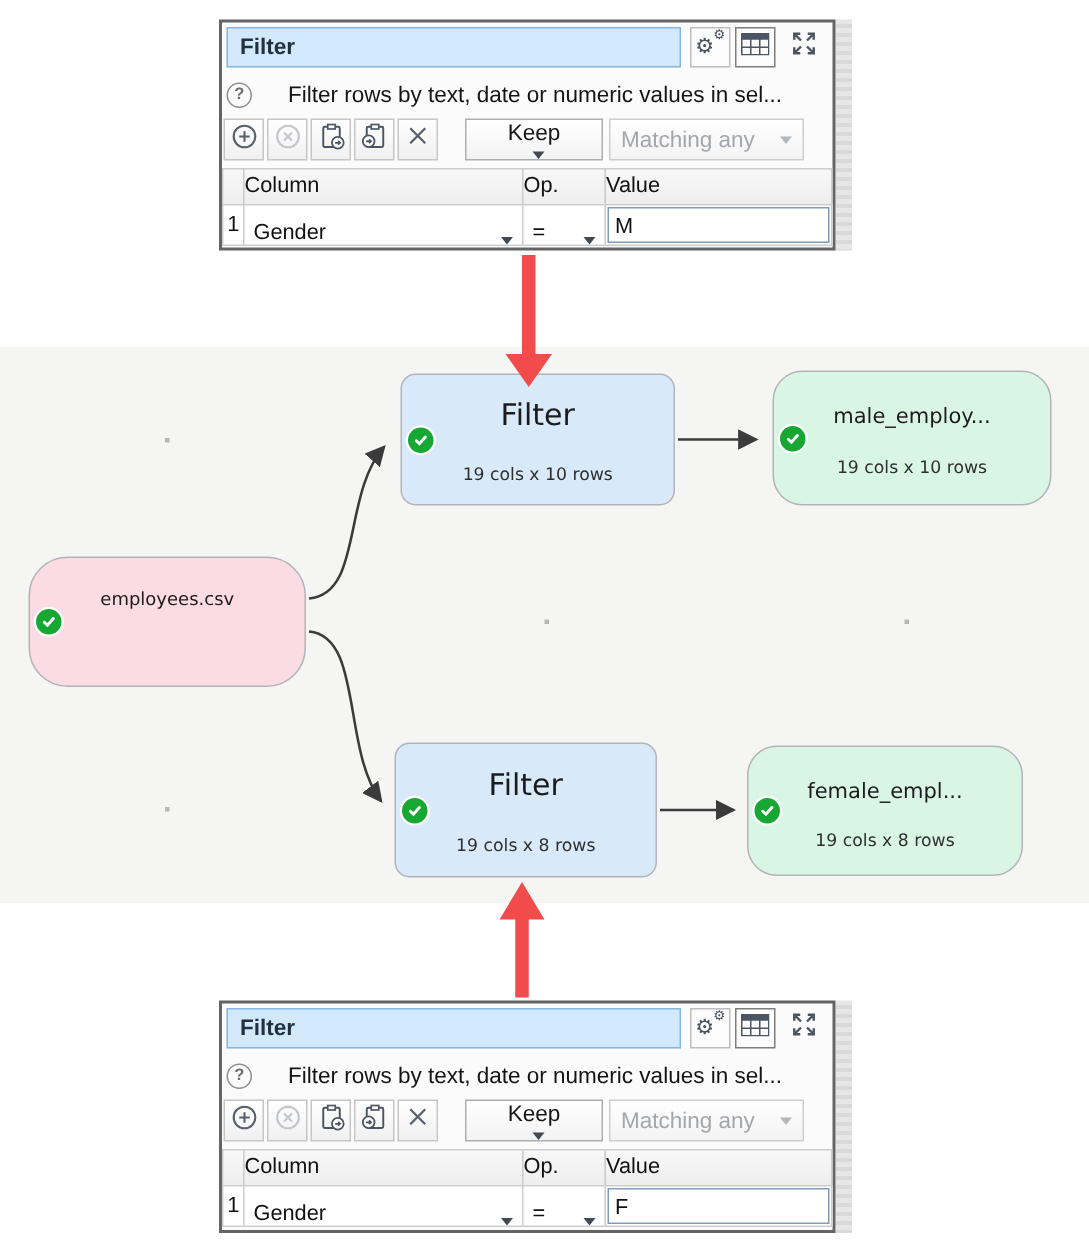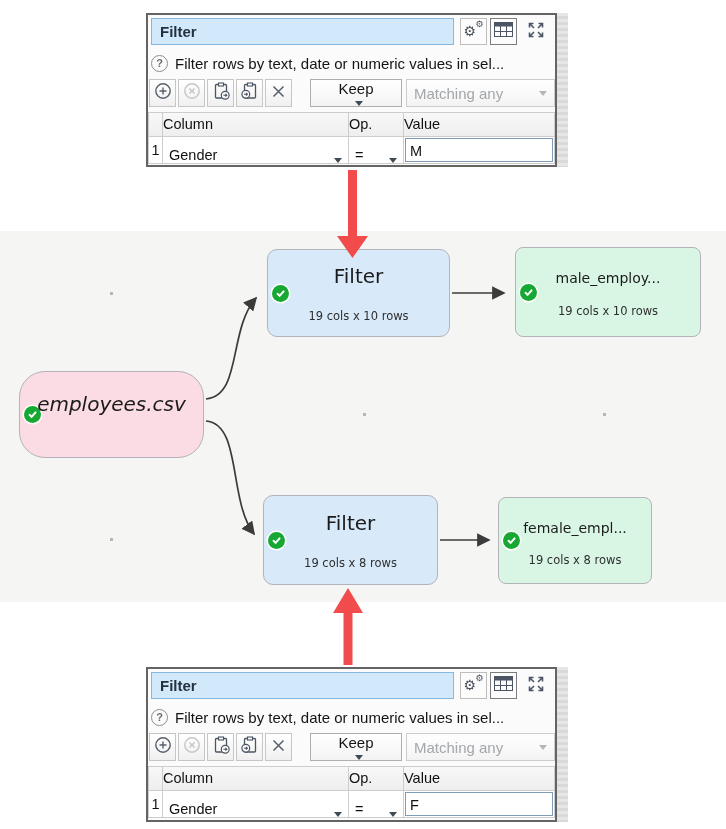--- a/index.html
+++ b/index.html
@@ -8,21 +8,21 @@
 
   
   .canvas { position:absolute; left:0; top:231px; width:726px; height:371px; background:#f5f5f4; }
   .dot { position:absolute; width:3px; height:3px; background:#b6b6b6; }
 
   .node { position:absolute; border:1px solid #b3b3ba; font-family:"DejaVu Sans", sans-serif; color:#1b1b1b; }
   .node .node-title { position:absolute; left:0; width:100%; text-align:center; white-space:nowrap; }
   .node .node-sub { position:absolute; left:0; width:100%; text-align:center; font-size:11.5px; color:#2e2e2e; }
   .node-input  { background:var(--node_input,#fbdbe4); border-radius:26px; }
   .node-trans  { background:var(--node_transform,#d8e9f9); border-radius:10px; }
-  .node-output { background:var(--node_output,#d9f6e5); border-radius:8px; }
+  .node-output { background:var(--node_output,#d9f6e5); border-radius:20px; }
 
   .badge { position:absolute; left:4px; top:50%; margin-top:-8.5px; width:17px; height:17px;
            border-radius:50%; background:var(--check_green,#17a833); box-shadow:0 0 0 1.5px #ffffff;
            display:flex; align-items:center; justify-content:center; }
 
   svg.overlay { position:absolute; left:0; top:0; width:726px; height:829px; pointer-events:none; }
 
   
   .panel { position:absolute; left:146px; width:411px; height:154px; background:#fbfbfb;
            border:2px solid #646464; }
@@ -41,30 +41,30 @@
   .hbtn-gear { left:312px; border:1px solid #bdbdbd; }
   .hbtn-table { left:342px; border:1px solid #7d7d7d; }
   .hbtn-expand { left:374px; border:none; background:transparent; }
   .gearwrap { position:relative; width:20px; height:20px; font-family:"DejaVu Sans",sans-serif; }
   .gear-main { position:absolute; left:0; top:2px; font-size:14px; line-height:14px; }
   .gear-small { position:absolute; right:0; top:-2px; font-size:9px; line-height:9px; }
 
   .helprow { position:absolute; left:3px; top:36px; height:24px; display:flex; align-items:center; }
   .qcircle { width:17px; height:17px; border:1.5px solid #8f8f8f; border-radius:50%; color:#6e6e6e;
              font-size:11px; font-weight:700; display:flex; align-items:center; justify-content:center; }
-  .helptext { margin-left:7px; font-size:15px; color:#141414; white-space:nowrap; }
+  .helptext { margin-left:24px; font-size:15px; color:#141414; white-space:nowrap; }
 
   .tbtn { position:absolute; top:64px; width:27px; height:28px; border:1px solid #c6c6c6;
           background:linear-gradient(#ffffff,#f0f0f0); display:flex; align-items:center; justify-content:center; }
   .dd { position:absolute; top:64px; height:28px; border:1px solid #aeaeae;
         background:linear-gradient(#ffffff,#f3f3f3); font-size:15px; color:#161616;
         display:flex; align-items:center; padding:0 7px; }
   .dd .lbl { flex:1; white-space:nowrap; overflow:hidden; }
   .dd-keep { left:162px; width:92px;flex-direction:column; }
-  .dd-match { left:258px; width:149px; border-color:#cdcdcd; color:#a3a7ab; }
+  .dd-match { left:258px; width:130px; border-color:#cdcdcd; color:#a3a7ab; }
   .caret { width:0; height:0; border-left:4.5px solid transparent; border-right:4.5px solid transparent;
            border-top:5.5px solid #3f4a55; margin-left:6px; }
   .caret.dis { border-top-color:#b3b7bb; }
 
   .th, .td { position:absolute; border:1px solid #cdcdcd; font-size:14.5px; color:#111; }
   .th { top:97px; height:25px; background:linear-gradient(#f8f8f8,#eeeeee); text-align:left; line-height:23px; }
   .td { top:121px; height:28px; background:#ffffff; }
   .c-gut { left:0; width:15px; }
   .c-col { left:14px; width:187px; }
   .c-op  { left:200px; width:56px; }
@@ -86,21 +86,21 @@
     <div class="dot" style="left:603px; top:182px;"></div>
     <div class="dot" style="left:110px; top:307px;"></div>
   </div>
 
   <div class="node node-input" style="left:19px; top:371px; width:185px; height:87px;">
     <span class="badge">
       <svg width="11" height="11" viewBox="0 0 10 10">
           <path d="M2.3 5.3 L4.2 7.1 L7.8 3.1" stroke="#fff" stroke-width="1.8" fill="none" stroke-linecap="round"></path>
         </svg>
     </span>
-    <div class="node-title" style="top:20px; font-size:20px;font-style:italic;">employees.csv</div>
+    <div class="node-title" style="top:20px; font-size:12px;">employees.csv</div>
   </div>
 
   <div class="node node-trans" style="left:267px; top:249px; width:183px; height:88px;">
     <span class="badge">
       <svg width="11" height="11" viewBox="0 0 10 10">
           <path d="M2.3 5.3 L4.2 7.1 L7.8 3.1" stroke="#fff" stroke-width="1.8" fill="none" stroke-linecap="round"></path>
         </svg>
     </span>
     <div class="node-title" style="top:14px; font-size:20px;">Filter</div>
     <div class="node-sub" style="top:59px;">19 cols x 10 rows</div>
@@ -119,21 +119,21 @@
   <div class="node node-trans" style="left:263px; top:495px; width:175px; height:90px;">
     <span class="badge">
       <svg width="11" height="11" viewBox="0 0 10 10">
           <path d="M2.3 5.3 L4.2 7.1 L7.8 3.1" stroke="#fff" stroke-width="1.8" fill="none" stroke-linecap="round"></path>
         </svg>
     </span>
     <div class="node-title" style="top:15px; font-size:20px;">Filter</div>
     <div class="node-sub" style="top:60px;">19 cols x 8 rows</div>
   </div>
 
-  <div class="node node-output" style="left:498px; top:497px; width:154px; height:87px;">
+  <div class="node node-output" style="left:498px; top:497px; width:184px; height:87px;">
     <span class="badge">
       <svg width="11" height="11" viewBox="0 0 10 10">
           <path d="M2.3 5.3 L4.2 7.1 L7.8 3.1" stroke="#fff" stroke-width="1.8" fill="none" stroke-linecap="round"></path>
         </svg>
     </span>
     <div class="node-title" style="top:22px; font-size:14px;">female_empl...</div>
     <div class="node-sub" style="top:55px;">19 cols x 8 rows</div>
   </div>
 
   <svg class="overlay">

